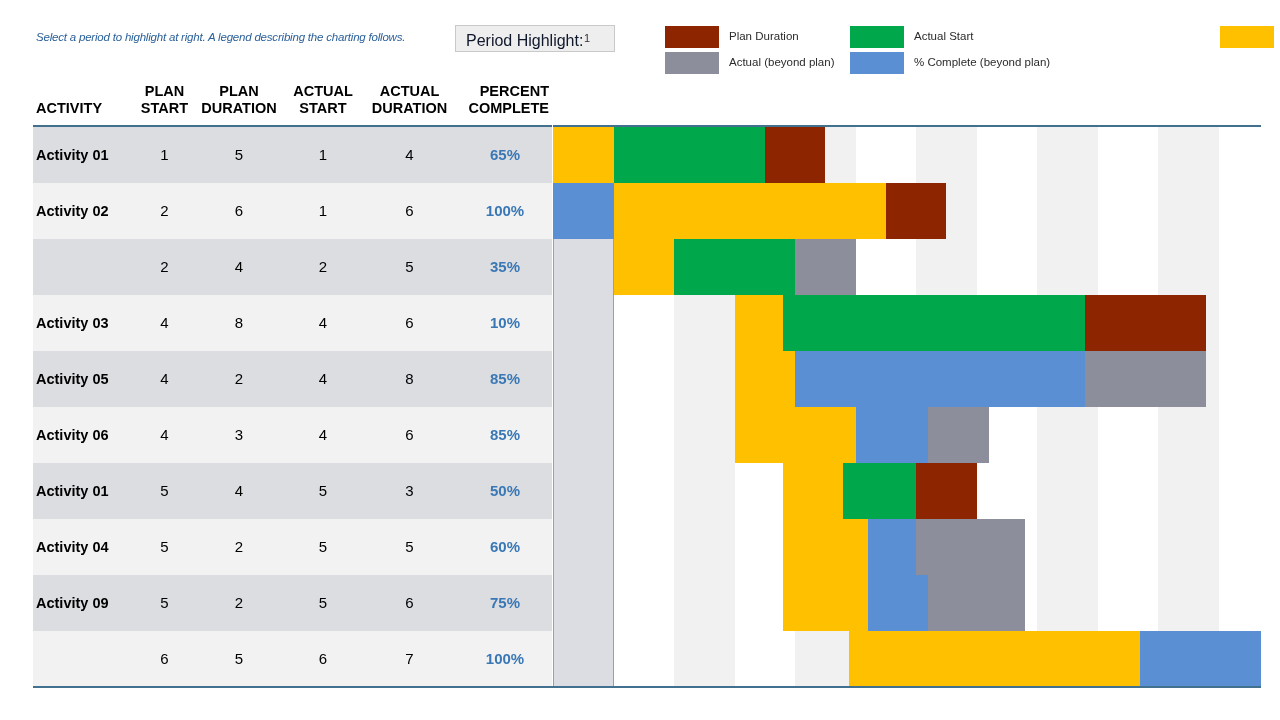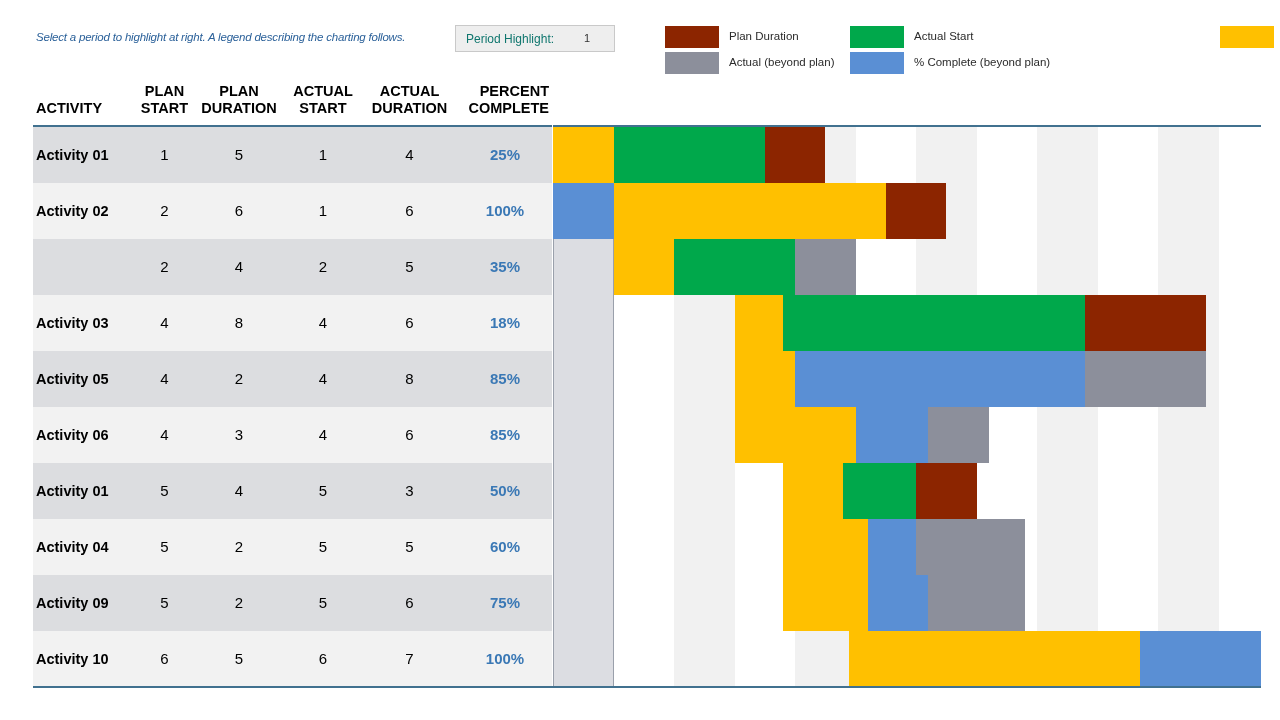--- a/index.html
+++ b/index.html
@@ -16,21 +16,21 @@
     position:absolute;left:36px;top:31px;
     font-size:11.5px;font-style:italic;color:#2a6099;
     white-space:nowrap;letter-spacing:-0.2px;
   }
   #period-highlight-box{
     position:absolute;left:455px;top:25px;width:160px;height:27px;
     background:#eeeeee;border:1px solid #c9c9c9;
     box-sizing:border-box;
   }
   #period-highlight-label{
-    position:absolute;left:10px;top:6px;font-size:12px;color:#0f766e;text-align:right;
+    position:absolute;left:10px;top:6px;font-size:16px;color:#0f172a;text-align:right;
   }
   #period-highlight-value{
     position:absolute;right:24px;top:6px;font-size:11px;color:#333;
   }
   
   #legend{position:absolute;left:665px;top:26px;width:610px;height:50px;}
   .legend-item{position:absolute;height:22px;}
   .legend-swatch{position:absolute;left:0;top:0;width:54px;height:22px;}
   .legend-text{position:absolute;left:64px;top:4px;font-size:11.5px;color:#2b2b2b;white-space:nowrap;}
   
@@ -154,21 +154,21 @@
 <div id="header-rule-right"></div>
 
 <div id="rows">
     <div class="row" style="top: 0px;">
       <div class="row-left-bg" style="background: rgb(220, 221, 224);"></div>
       <div class="cell c-activity">Activity 01</div>
       <div class="cell c-ps">1</div>
       <div class="cell c-pd">5</div>
       <div class="cell c-as">1</div>
       <div class="cell c-ad">4</div>
-      <div class="cell c-pc">25%</div>
+      <div class="cell c-pc">65%</div>
       <div class="gantt">
         <div class="gcol" style="left: 0px; width: 60.5px; background: rgb(241, 241, 241);"></div>
         <div class="gcol" style="left: 60.5px; width: 60.5px; background: rgb(255, 255, 255);"></div>
         <div class="gcol" style="left: 121px; width: 60.5px; background: rgb(241, 241, 241);"></div>
         <div class="gcol" style="left: 181.5px; width: 60.5px; background: rgb(255, 255, 255);"></div>
         <div class="gcol" style="left: 242px; width: 60.5px; background: rgb(241, 241, 241);"></div>
         <div class="gcol" style="left: 302.5px; width: 60.5px; background: rgb(255, 255, 255);"></div>
         <div class="gcol" style="left: 363px; width: 60.5px; background: rgb(241, 241, 241);"></div>
         <div class="gcol" style="left: 423.5px; width: 60.5px; background: rgb(255, 255, 255);"></div>
         <div class="gcol" style="left: 484px; width: 60.5px; background: rgb(241, 241, 241);"></div>
@@ -234,21 +234,21 @@
         <div class="bar" style="left: 242px; width: 60.5px; background: rgb(140, 143, 155);"></div>
       </div>
     </div>
     <div class="row" style="top: 168px;">
       <div class="row-left-bg" style="background: rgb(242, 242, 242);"></div>
       <div class="cell c-activity">Activity 03</div>
       <div class="cell c-ps">4</div>
       <div class="cell c-pd">8</div>
       <div class="cell c-as">4</div>
       <div class="cell c-ad">6</div>
-      <div class="cell c-pc">18%</div>
+      <div class="cell c-pc">10%</div>
       <div class="gantt">
         <div class="gcol" style="left: 0px; width: 60.5px; background: rgb(241, 241, 241);"></div>
         <div class="gcol" style="left: 60.5px; width: 60.5px; background: rgb(255, 255, 255);"></div>
         <div class="gcol" style="left: 121px; width: 60.5px; background: rgb(241, 241, 241);"></div>
         <div class="gcol" style="left: 181.5px; width: 60.5px; background: rgb(255, 255, 255);"></div>
         <div class="gcol" style="left: 242px; width: 60.5px; background: rgb(241, 241, 241);"></div>
         <div class="gcol" style="left: 302.5px; width: 60.5px; background: rgb(255, 255, 255);"></div>
         <div class="gcol" style="left: 363px; width: 60.5px; background: rgb(241, 241, 241);"></div>
         <div class="gcol" style="left: 423.5px; width: 60.5px; background: rgb(255, 255, 255);"></div>
         <div class="gcol" style="left: 484px; width: 60.5px; background: rgb(241, 241, 241);"></div>
@@ -391,21 +391,20 @@
         <div class="gcol" style="left: 605px; width: 60.5px; background: rgb(241, 241, 241);"></div>
         <div class="gcol" style="left: 665.5px; width: 60.5px; background: rgb(255, 255, 255);"></div>
         <div class="hl-col" style="left: 0px; background: rgb(220, 221, 226);"></div>
         <div class="bar" style="left: 229.9px; width: 84.7px; background: rgb(255, 192, 0);"></div>
         <div class="bar" style="left: 314.6px; width: 60.5px; background: rgb(90, 143, 212);"></div>
         <div class="bar" style="left: 375.1px; width: 96.8px; background: rgb(140, 143, 155);"></div>
       </div>
     </div>
     <div class="row" style="top: 504px;">
       <div class="row-left-bg" style="background: rgb(242, 242, 242);"></div>
-      <div class="cell c-activity">Activity 10</div>
       <div class="cell c-ps">6</div>
       <div class="cell c-pd">5</div>
       <div class="cell c-as">6</div>
       <div class="cell c-ad">7</div>
       <div class="cell c-pc">100%</div>
       <div class="gantt">
         <div class="gcol" style="left: 0px; width: 60.5px; background: rgb(241, 241, 241);"></div>
         <div class="gcol" style="left: 60.5px; width: 60.5px; background: rgb(255, 255, 255);"></div>
         <div class="gcol" style="left: 121px; width: 60.5px; background: rgb(241, 241, 241);"></div>
         <div class="gcol" style="left: 181.5px; width: 60.5px; background: rgb(255, 255, 255);"></div>

